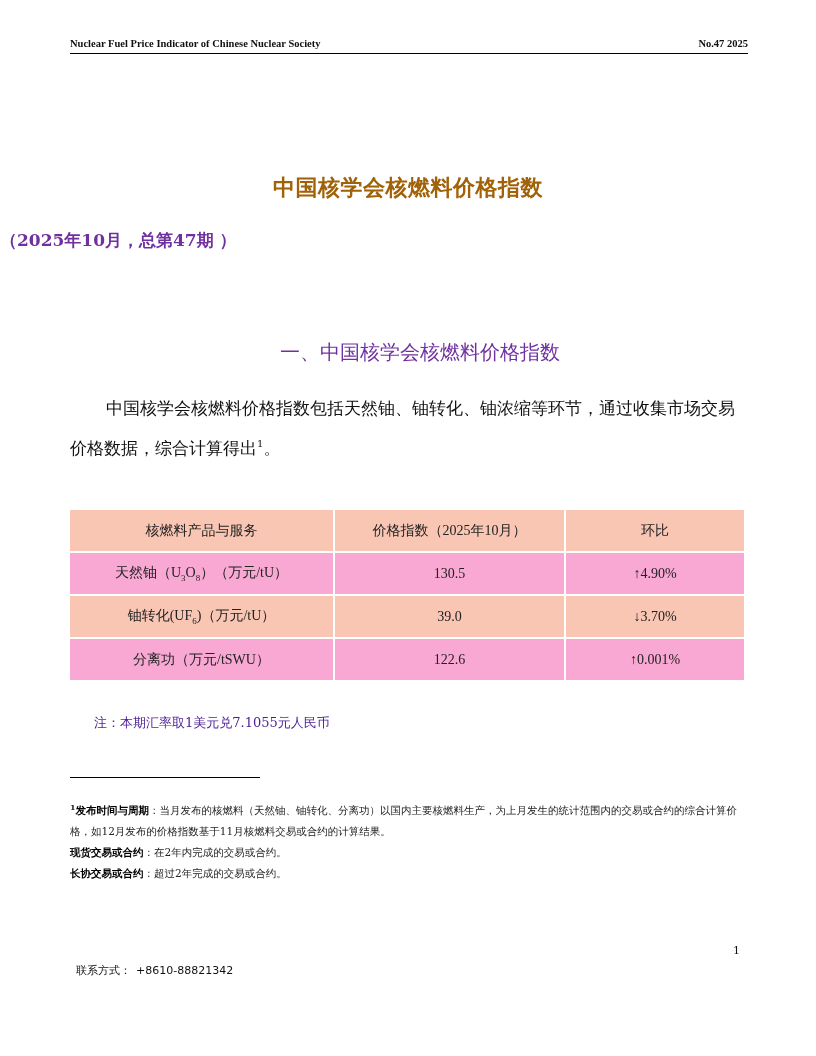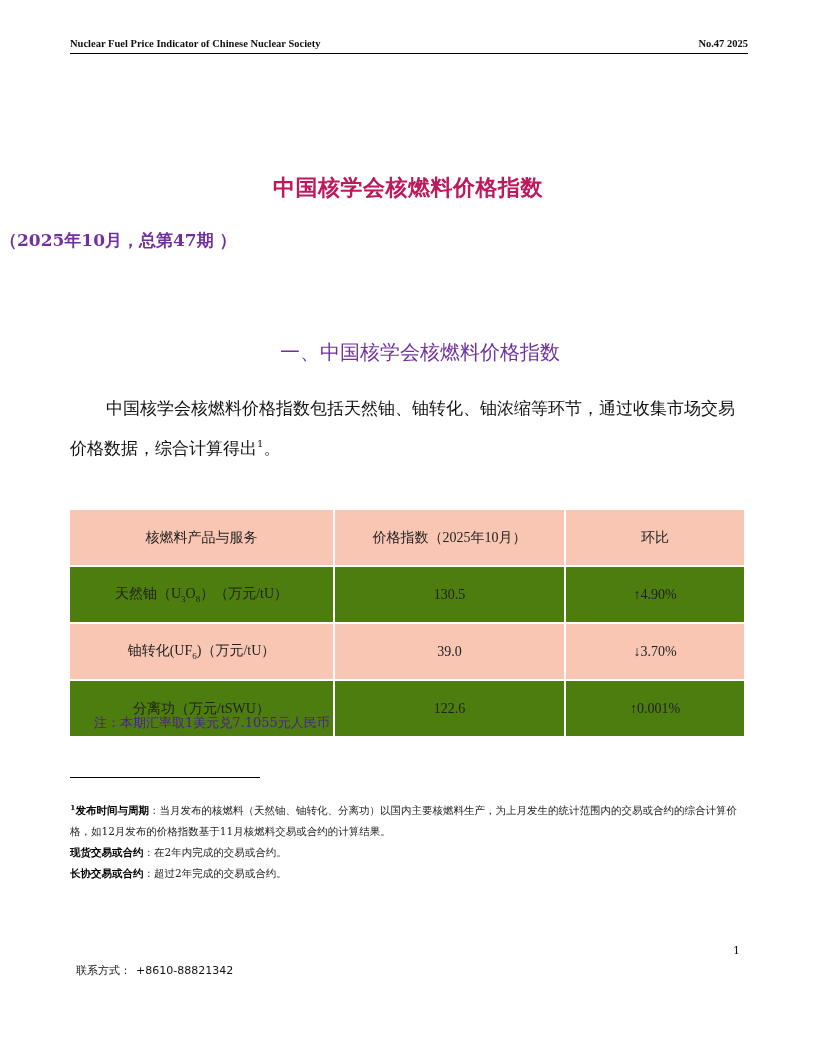--- a/index.html
+++ b/index.html
@@ -6,33 +6,33 @@
     body { width: 816px; height: 1056px; position: relative; overflow: hidden;
            font-family: "DejaVu Serif", "Liberation Serif", serif; color: #111; }
     .header-bar { position: absolute; left: 70px; top: 37px; width: 678px; height: 16px;
                   border-bottom: 1.3px solid #000; }
     .header-left { position: absolute; left: 0; top: 1px; font-family: "Liberation Serif", serif;
                    font-weight: bold; font-size: 10.5px; letter-spacing: 0; }
     .header-right { position: absolute; right: 0; top: 1px; font-family: "Liberation Serif", serif;
                     font-weight: bold; font-size: 10.5px; }
     .title { position: absolute; left: 0; width: 816px; top: 173px; text-align: center;
              font-family: "DejaVu Sans", sans-serif; font-weight: bold; font-size: 22px;
-             color: #be185d; letter-spacing: 0.5px; }
+             color: #a16207; letter-spacing: 0.5px; }
     .subtitle { position: absolute; left: 0; width: 816px; top: 229px; text-align: left;
                 font-family: "DejaVu Serif", serif; font-weight: bold; font-size: 17px; color: #7030a0; }
     .section-heading { position: absolute; left: 12px; width: 816px; top: 339px; text-align: center;
                        font-family: "DejaVu Sans", sans-serif; font-size: 20px; color: #7030a0; }
     .intro { position: absolute; left: 70px; top: 388px; width: 680px; font-size: 17px;
              line-height: 40px; text-indent: 36px; color: #111; }
     .intro sup { font-size: 10px; vertical-align: super; line-height: 0; }
     table.idx { position: absolute; left: 68px; top: 508px; border-collapse: separate;
                 border-spacing: 2px; font-family: "Liberation Serif", serif; font-size: 14px; color: #222; }
-    table.idx td { text-align: center; height: 55px; padding: 0; }
+    table.idx td { text-align: center; height: 41px; padding: 0; }
     table.idx tr.dark td { background: #f9c6b4; }
-    table.idx tr.light td { background: #4d7c0f; }
+    table.idx tr.light td { background: #f9a8d4; }
     table.idx td.c1 { width: 263px; }
     table.idx td.c2 { width: 229px; }
     table.idx td.c3 { width: 178px; }
     table.idx sub { font-size: 9px; }
     .note { position: absolute; left: 94px; top: 714px; font-size: 13px; color: #4c1d95; }
     .fn-rule { position: absolute; left: 70px; top: 777px; width: 190px; border-top: 1px solid #000; }
     .footnotes { position: absolute; left: 70px; top: 800px; width: 680px; font-size: 10.5px;
                  line-height: 21px; color: #222; }
     .footnotes p { margin: 0; }
     .footnotes b { font-weight: bold; color: #000; }

